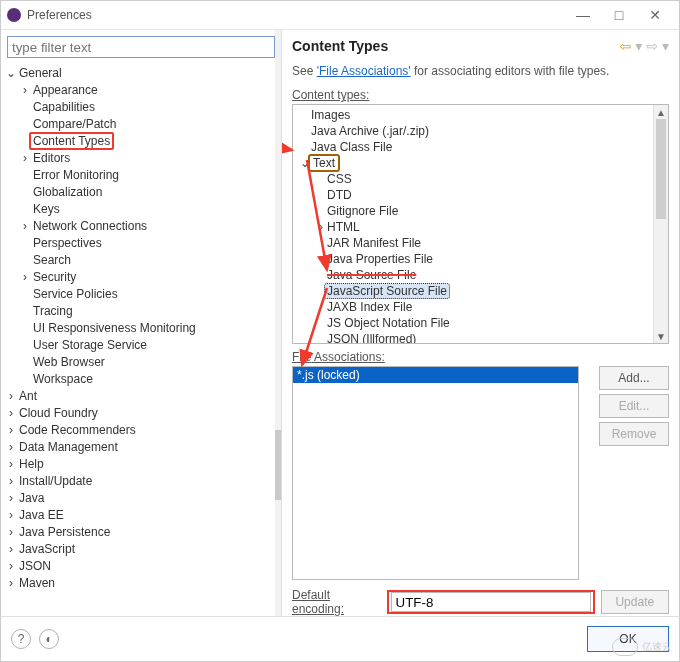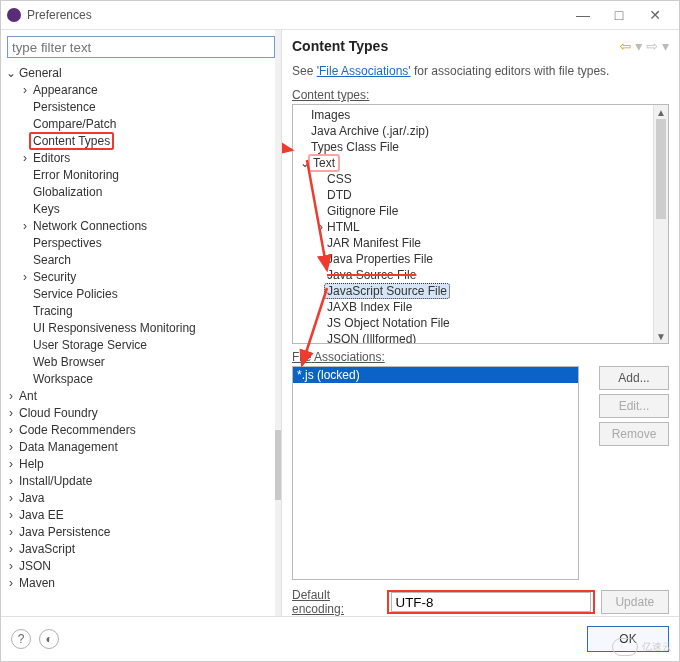--- a/index.html
+++ b/index.html
@@ -22,21 +22,21 @@
 .header{display:flex;align-items:center;height:34px}
 .header h2{flex:1;margin:0;font-size:14px;font-weight:600;color:#222}
 .nav-arrows{display:flex;gap:4px}
 .nav-arrows span{font-size:14px}
 .desc{margin:2px 0 4px 0;color:#555}
 .desc a{color:#1a6bc7;text-decoration:underline}
 .section-label{margin:6px 0 2px 0;color:#555;text-decoration:underline}
 .ctree-box{border:1px solid #b9b9b9;height:250px;overflow:hidden;position:relative}
 .ctree{padding:2px}
 .ci{display:flex;align-items:center;height:16px;white-space:nowrap}
-.highlight-red{border:2px solid #fca5a5;border-radius:3px;padding:0 3px;margin-left:-3px}
+.highlight-red{border:2px solid #a16207;border-radius:3px;padding:0 3px;margin-left:-3px}
 .strike{text-decoration:line-through;text-decoration-color:#ef3a2d;text-decoration-thickness:2px}
 .sel-blue{background:#d6e5f5;border:1px dotted #333;padding:0 2px}
 .ct-scroll{position:absolute;right:0;top:0;bottom:0;width:14px;background:#f1f1f1;border-left:1px solid #e0e0e0}
 .ct-arrow{height:14px;display:flex;align-items:center;justify-content:center;color:#666;font-size:10px}
 .ct-thumb{position:absolute;right:2px;top:14px;width:10px;height:100px;background:#cdcdcd}
 .fa-label{text-decoration:underline;color:#555}
 .fa-box-wrap{flex:1;display:flex;gap:20px;margin-top:2px}
 .fa-box{flex:1;border:1px solid #b9b9b9;height:212px;display:flex;flex-direction:column}
 .fa-sel{background:#0a63c6;color:#fff;padding:1px 4px}
 .btn-col{width:70px;display:flex;flex-direction:column;gap:4px}
@@ -74,21 +74,21 @@
           <div class="tree-item" style="padding-left: 0px;">
             <span class="tw">⌄</span>
             <span class="tlabel">General</span>
           </div>
           <div class="tree-item" style="padding-left: 14px;">
             <span class="tw">›</span>
             <span class="tlabel">Appearance</span>
           </div>
           <div class="tree-item" style="padding-left: 14px;">
             <span class="tw"></span>
-            <span class="tlabel">Persistence</span>
+            <span class="tlabel">Capabilities</span>
           </div>
           <div class="tree-item" style="padding-left: 14px;">
             <span class="tw"></span>
             <span class="tlabel">Compare/Patch</span>
           </div>
           <div class="tree-item" style="padding-left: 14px;">
             <span class="tw"></span>
             <span class="tlabel sel-outline">Content Types</span>
           </div>
           <div class="tree-item" style="padding-left: 14px;">
@@ -219,21 +219,21 @@
             <div class="ci" style="padding-left: 4px; text-align: center;">
               <span class="tw"></span>
               <span>Images</span>
             </div>
             <div class="ci" style="padding-left: 4px;">
               <span class="tw"></span>
               <span>Java Archive (.jar/.zip)</span>
             </div>
             <div class="ci" style="padding-left: 4px;">
               <span class="tw"></span>
-              <span>Types Class File</span>
+              <span>Java Class File</span>
             </div>
             <div class="ci" style="padding-left: 4px;">
               <span class="tw">⌄</span>
               <span><span class="highlight-red">Text</span></span>
             </div>
             <div class="ci" style="padding-left: 20px;">
               <span class="tw"></span>
               <span>CSS</span>
             </div>
             <div class="ci" style="padding-left: 20px;">

